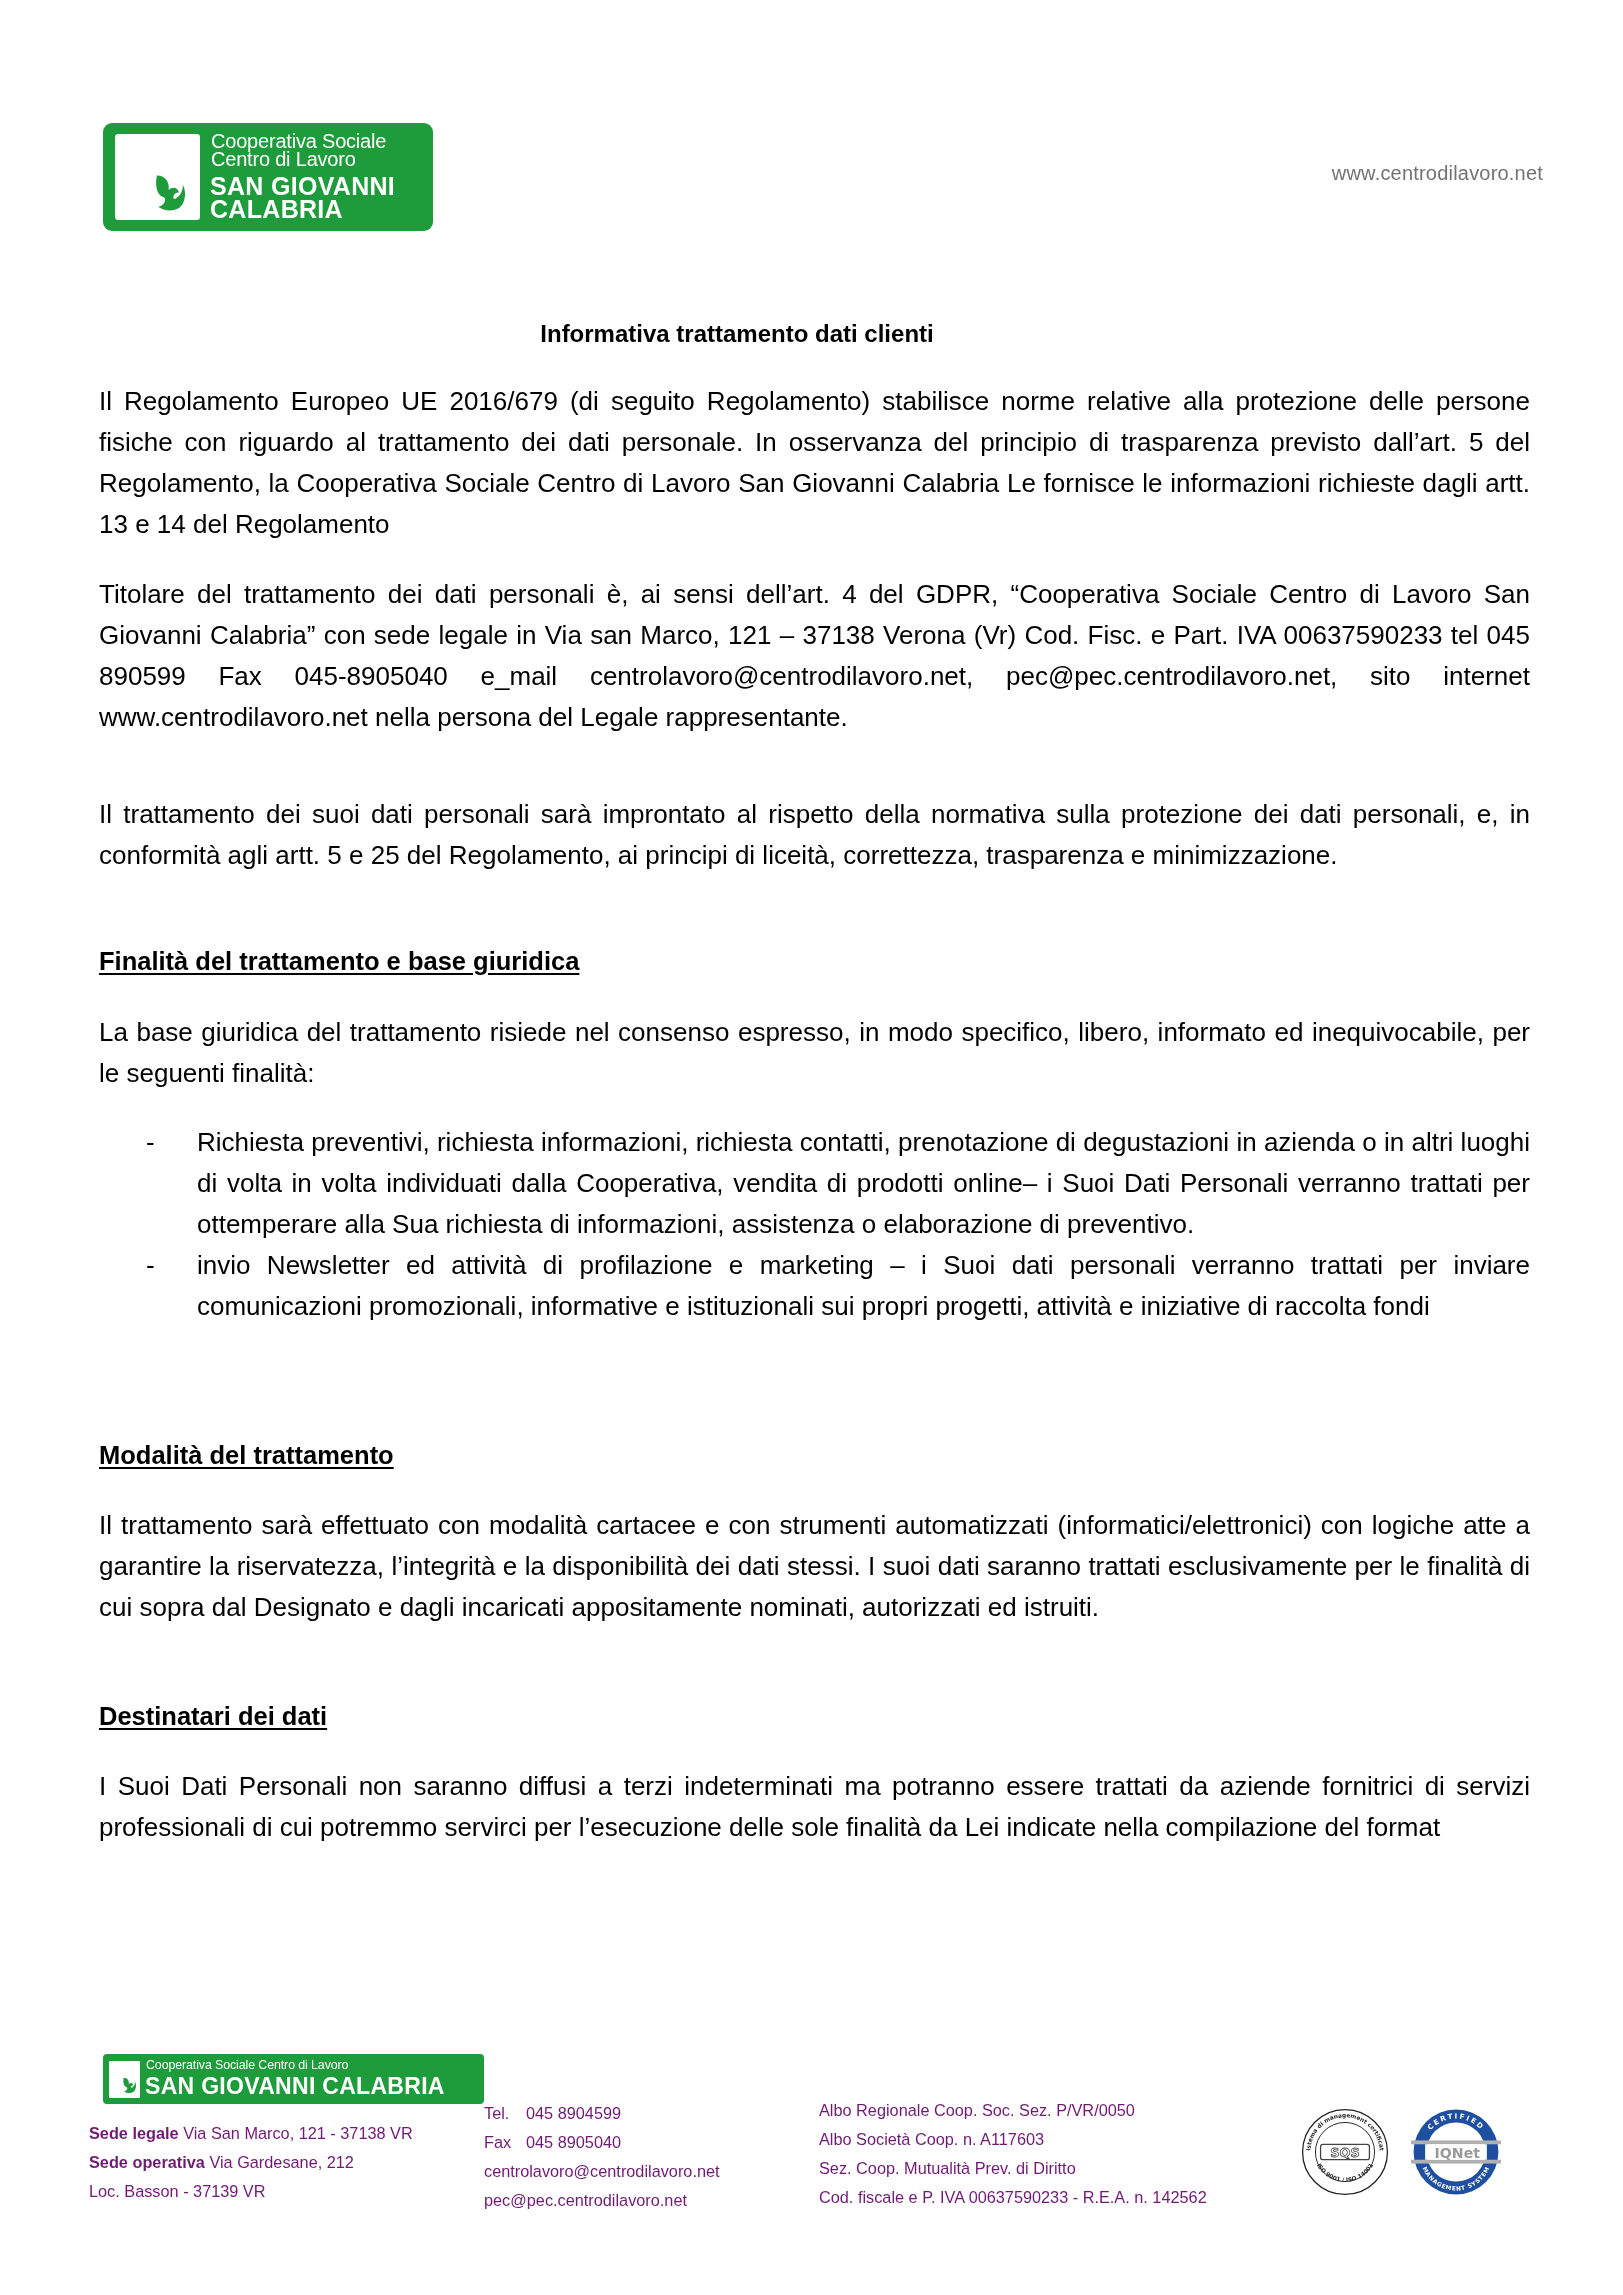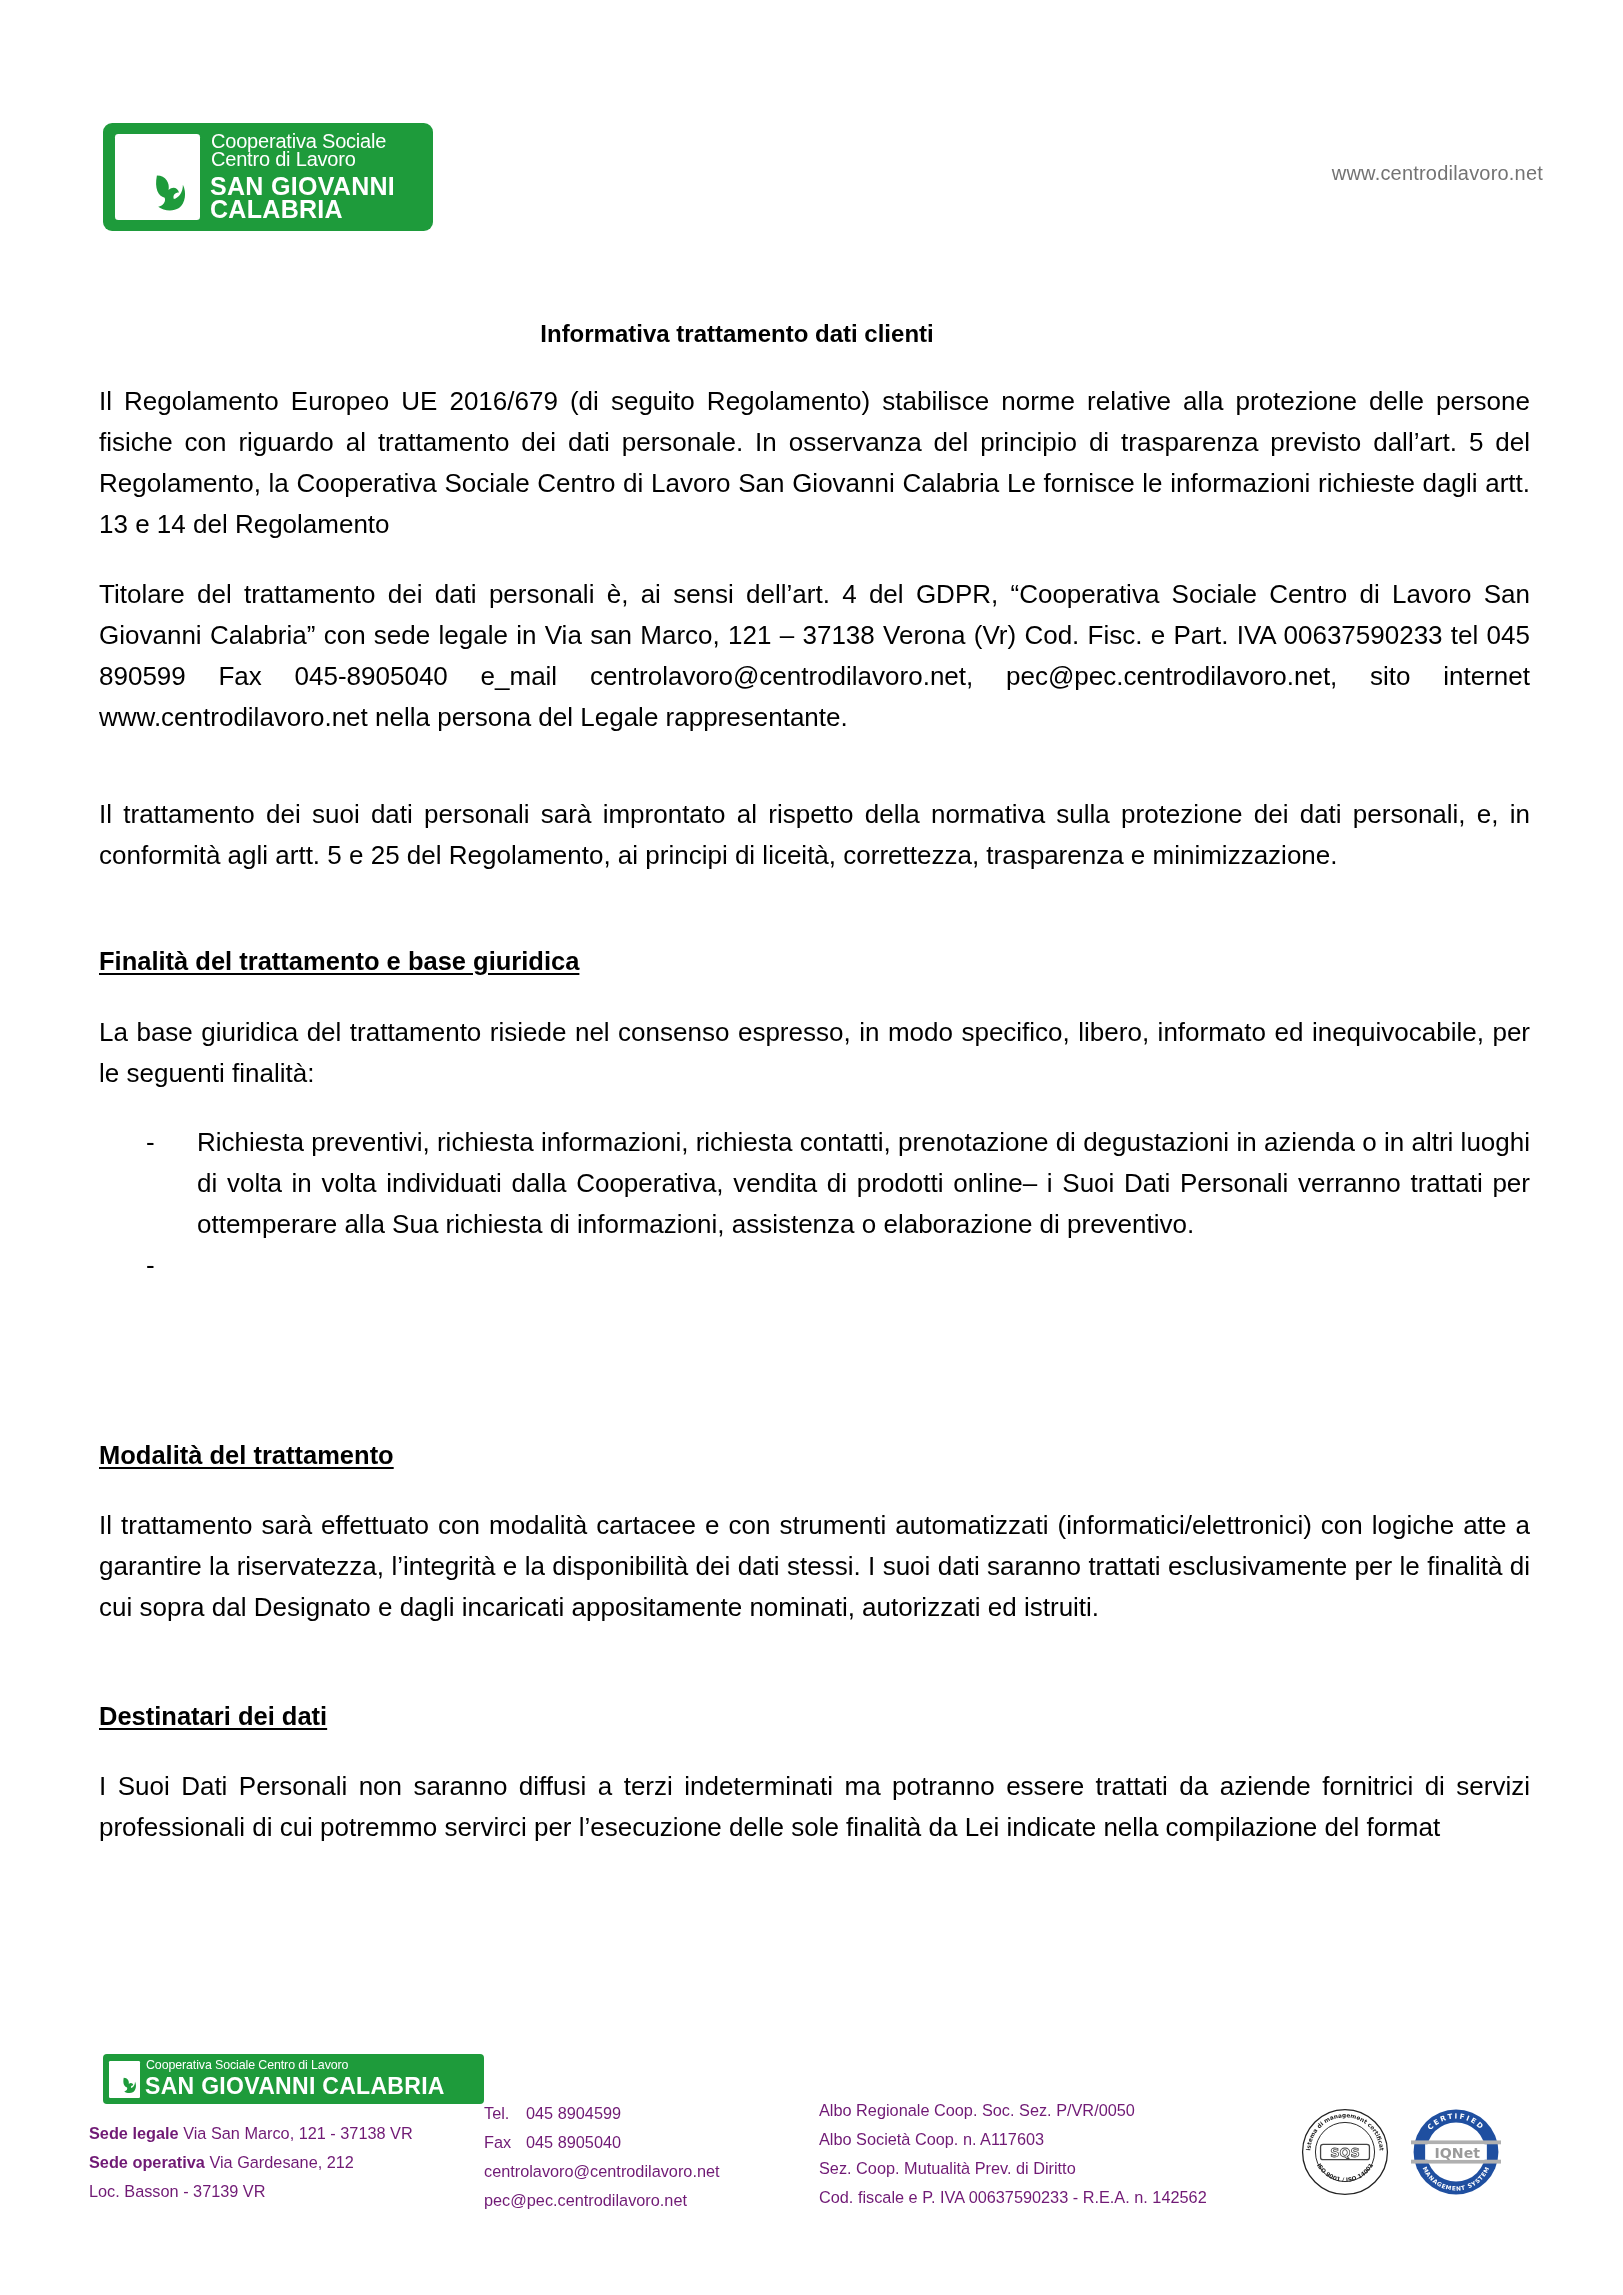--- a/index.html
+++ b/index.html
@@ -100,20 +100,21 @@
 
 <div class="section-heading" style="top:947px;">Finalità del trattamento e base giuridica</div>
 <div class="para" style="top:1012px;">La base giuridica del trattamento risiede nel consenso espresso, in modo specifico, libero, informato ed inequivocabile, per le seguenti finalità:</div>
 <ul class="bullet-list" style="top:1122px;">
   <li>
     <span class="dash">-</span>
     <span>Richiesta preventivi, richiesta informazioni, richiesta contatti, prenotazione di degustazioni in azienda o in altri luoghi di volta in volta individuati dalla Cooperativa, vendita di prodotti online– i Suoi Dati Personali verranno trattati per ottemperare alla Sua richiesta di informazioni, assistenza o elaborazione di preventivo.</span>
   </li>
   <li>
     <span class="dash">-</span>
+    <span>invio Newsletter ed attività di profilazione e marketing – i Suoi dati personali verranno trattati per  inviare comunicazioni promozionali, informative e istituzionali sui propri progetti, attività e iniziative di raccolta fondi</span>
   </li>
 </ul>
 
 <div class="section-heading" style="top:1441px;">Modalità del trattamento</div>
 <div class="para" style="top:1505px;">Il trattamento sarà effettuato con modalità cartacee e con strumenti automatizzati (informatici/elettronici) con logiche atte a garantire la riservatezza, l’integrità e la disponibilità dei dati stessi. I suoi dati saranno trattati esclusivamente per le finalità di cui sopra dal Designato e dagli incaricati appositamente nominati, autorizzati ed istruiti.</div>
 
 <div class="section-heading" style="top:1702px;">Destinatari dei dati</div>
 <div class="para" style="top:1766px;">I Suoi Dati Personali non saranno diffusi a terzi indeterminati ma potranno essere trattati da aziende fornitrici di servizi professionali di cui potremmo servirci per l’esecuzione delle sole finalità da Lei indicate nella compilazione del format</div>
 
 <div class="logo-foot">

